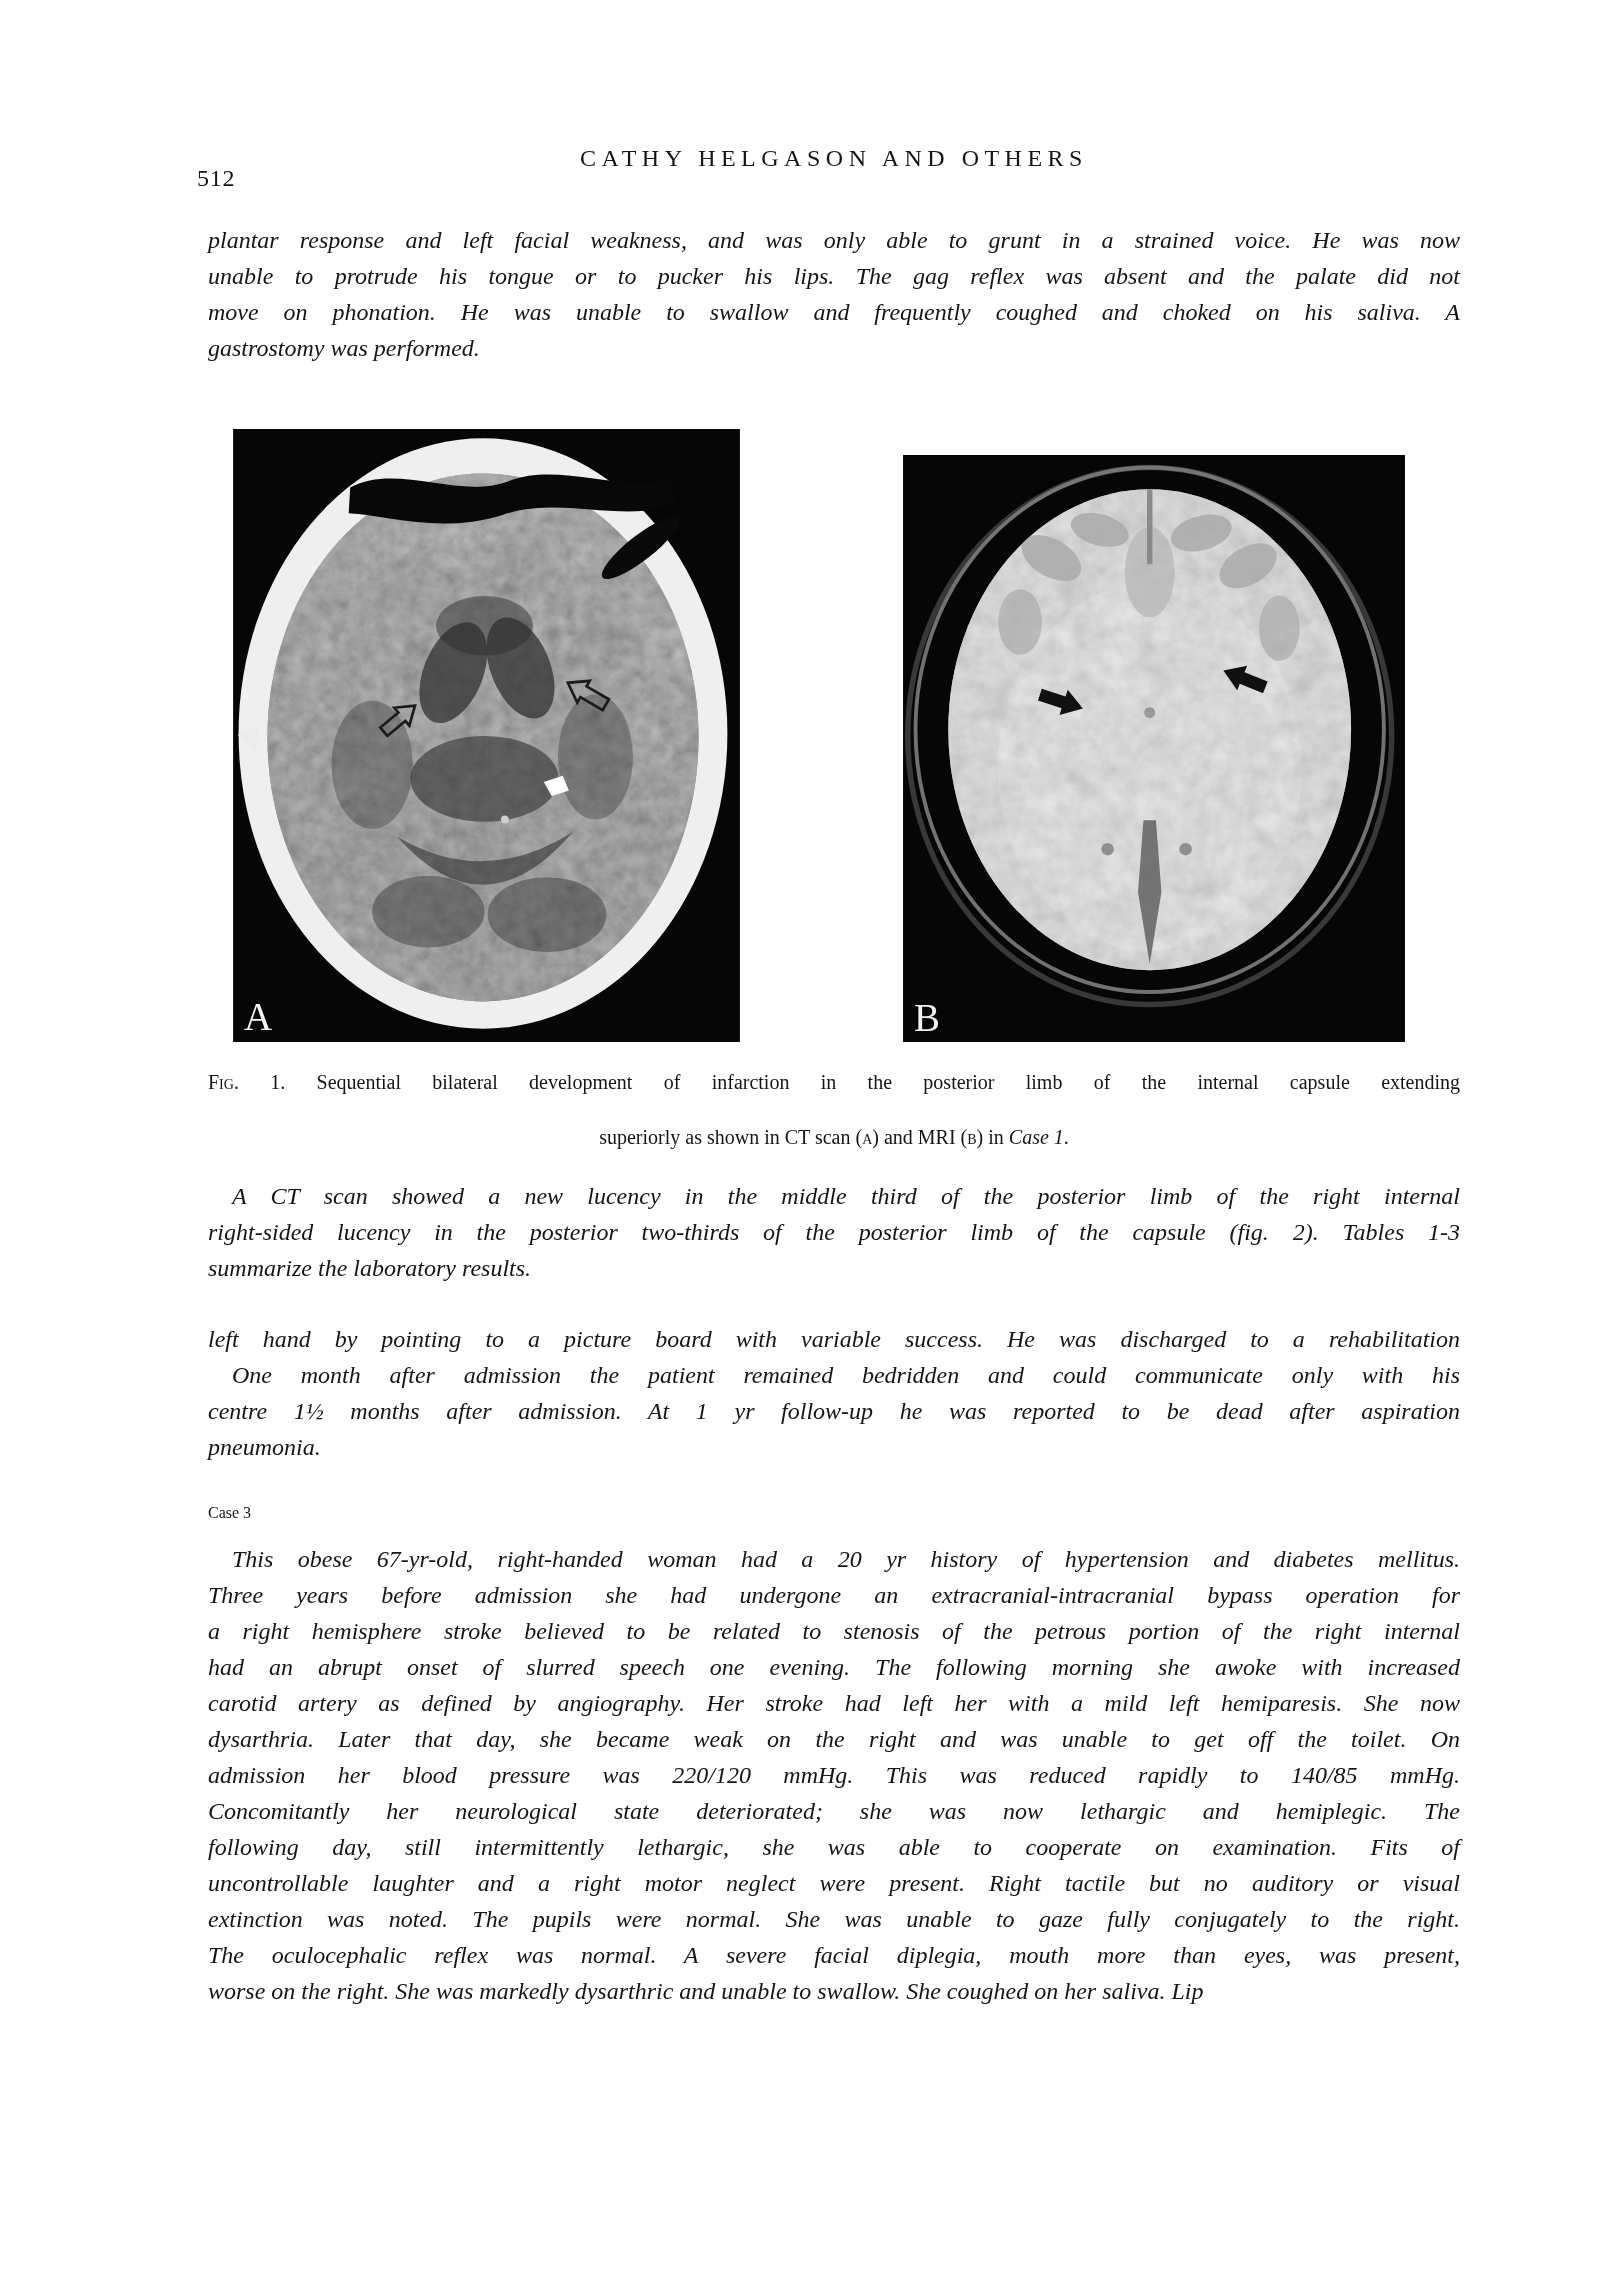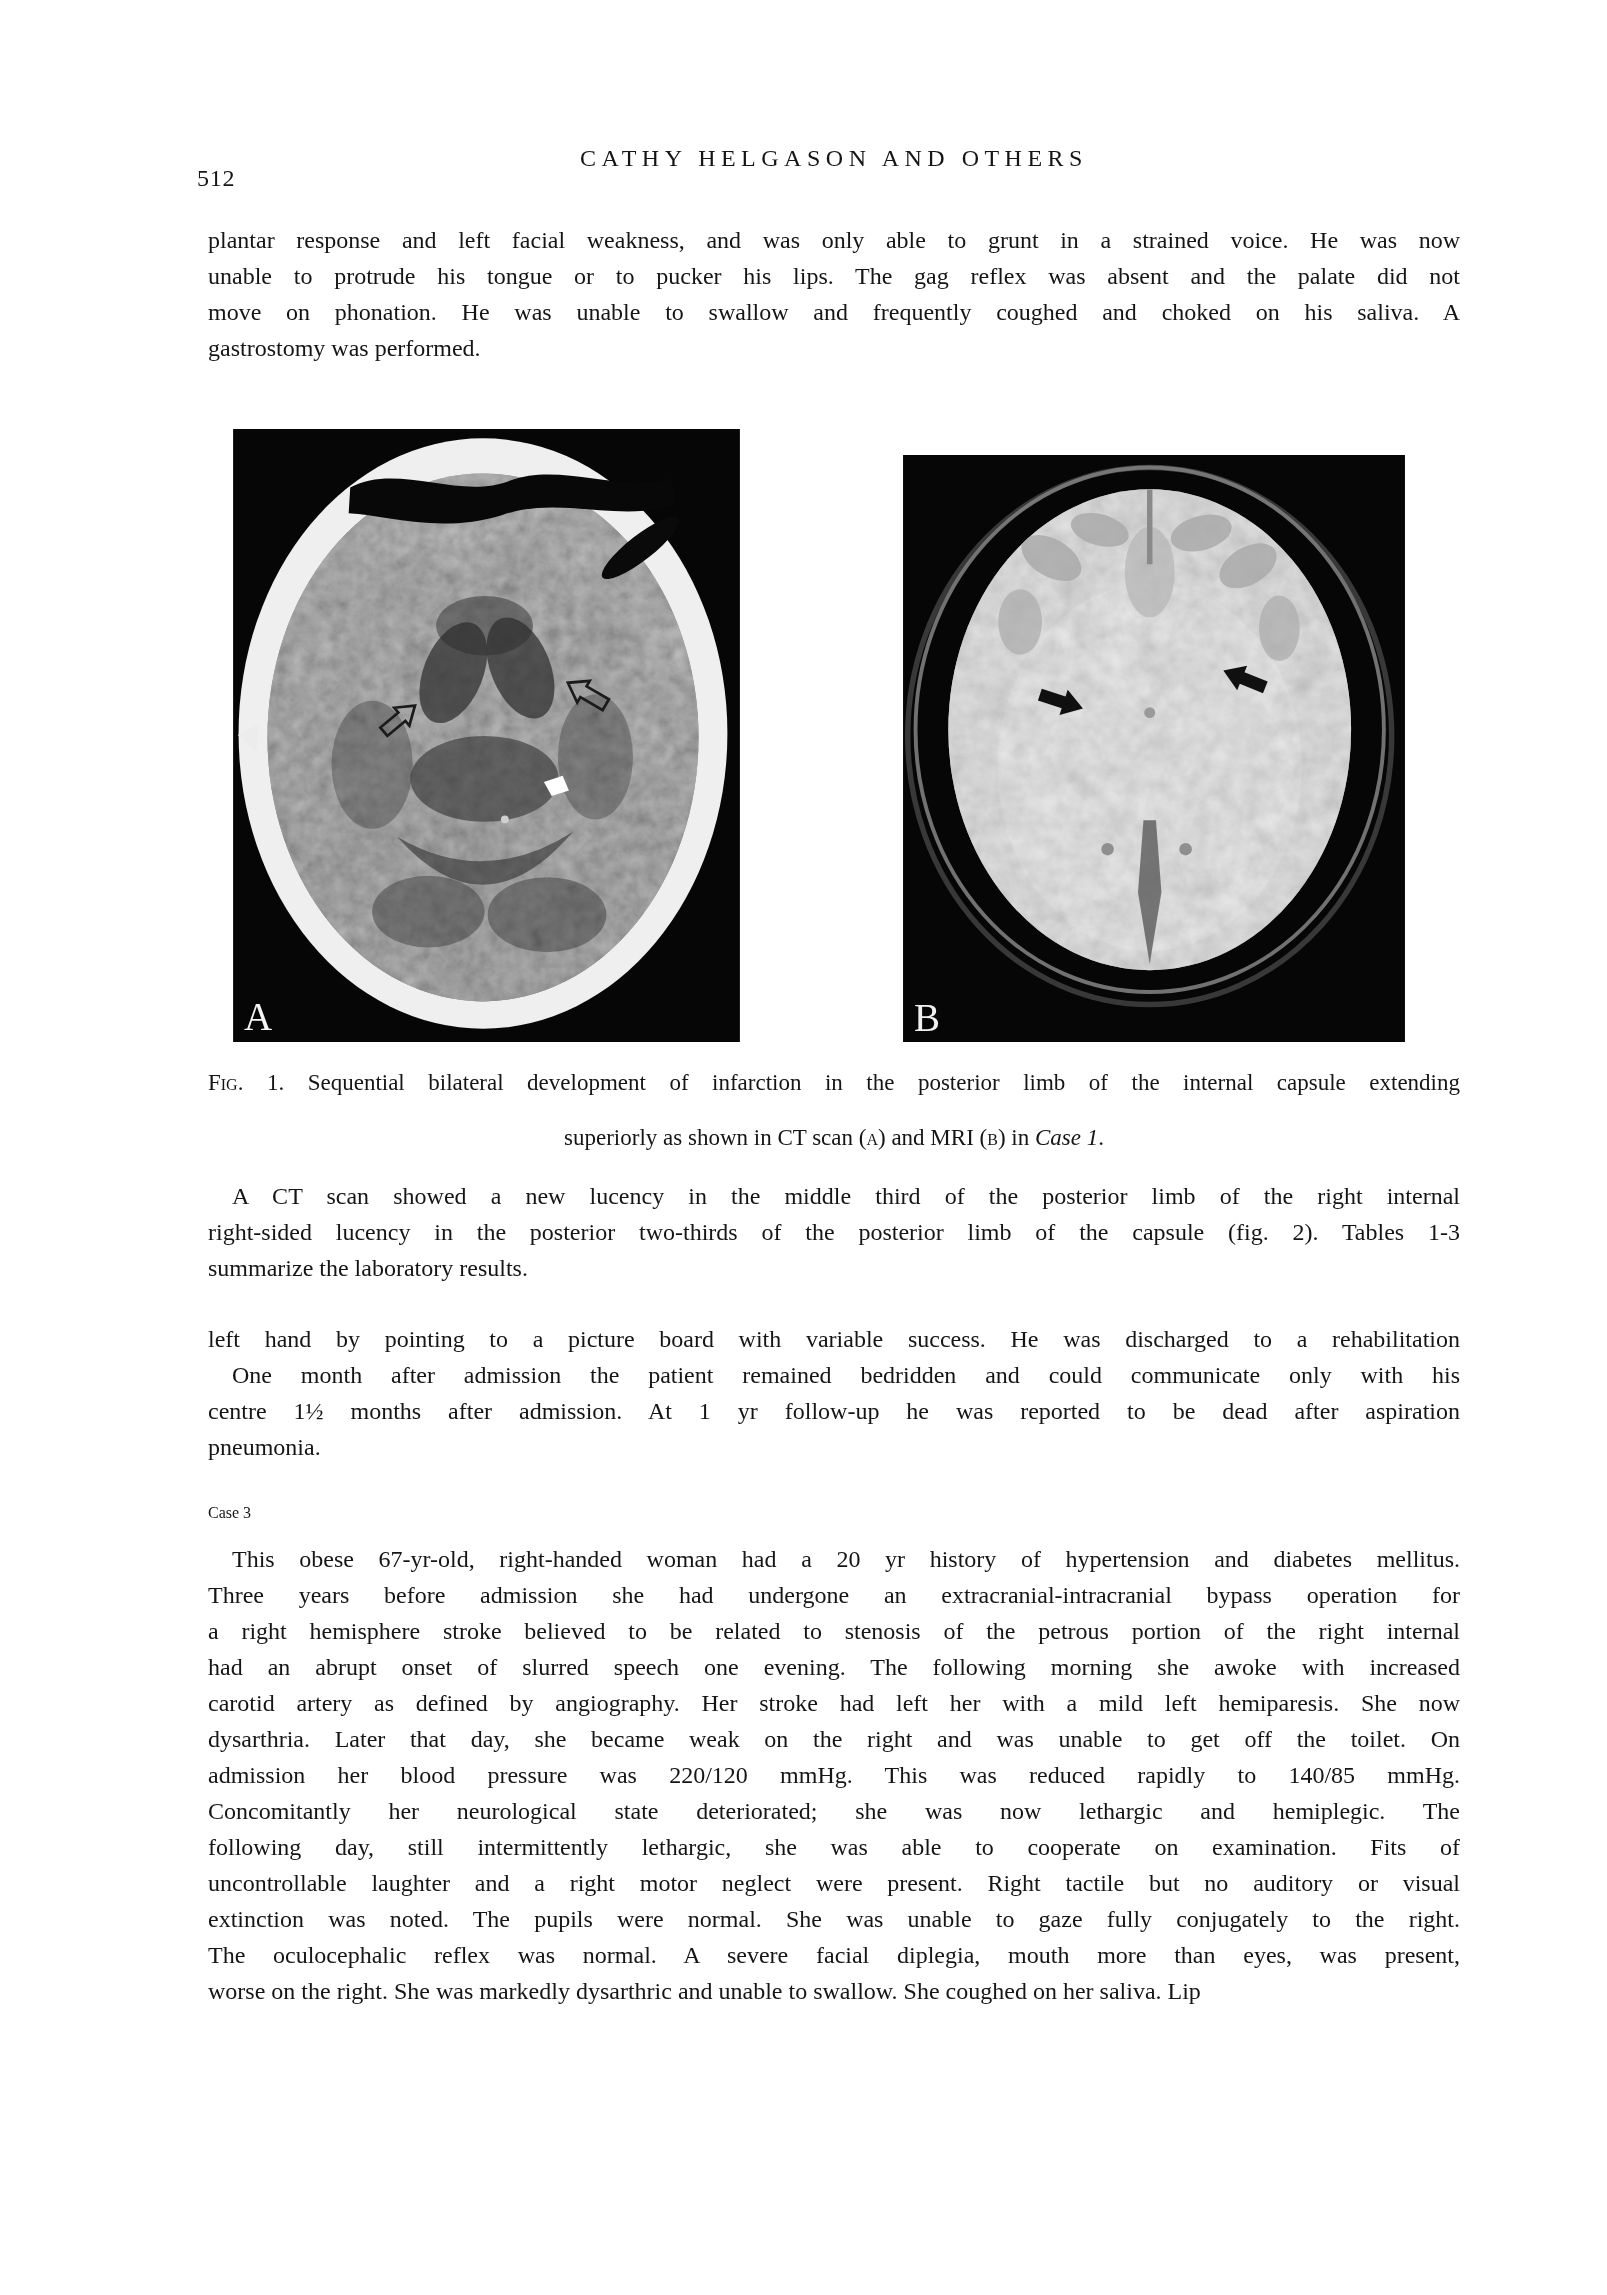--- a/index.html
+++ b/index.html
@@ -2,30 +2,30 @@
 <html style="font-size:12.5px"><head>
 <meta charset="utf-8">
 <style>
   html,body{margin:0;padding:0;}
   body{width:1607px;height:2295px;background:#ffffff;position:relative;
        font-family:"Liberation Serif",serif;color:#151515;}
   .abs{position:absolute;}
   .col{left:208px;width:1252px;}
   #pageno{top:145px;left:197px;font-size:24px;letter-spacing:0.8px;margin-top:20px;}
   #runtitle{top:145px;text-align:center;letter-spacing:5.5px;font-size:24px;}
-  .para{font-size:24px;line-height:36px;}
+  .para{font-size:24px;line-height:36px;font-style:italic;}
   .pline{text-align:justify;text-align-last:justify;}
   .pline.last{text-align-last:left;}
   .para.indent .pline.first{text-indent:24px;}
   #p1{top:222px;}
   #p2{top:1178px;}
   #p3{top:1321px;}
   #case3{top:1495px;font-size:16px;line-height:36px;}
   #p4{top:1541px;}
-  #caption{top:1065px;font-size:23px;line-height:35px;}
+  #caption{top:1065px;font-size:20px;line-height:35px;}
   #cap-line1{text-align:justify;text-align-last:justify;}
   #cap-line2{text-align:center;margin-top:20px;}
   .sc{font-variant:small-caps;}
   .it{font-style:italic;}
   #panelA{left:233px;top:429px;width:507px;height:613px;}
   #panelB{left:903px;top:455px;width:502px;height:587px;}
   svg{display:block;}
   .scanlabel{font-family:"Liberation Serif",serif;}
 </style>
 </head>

